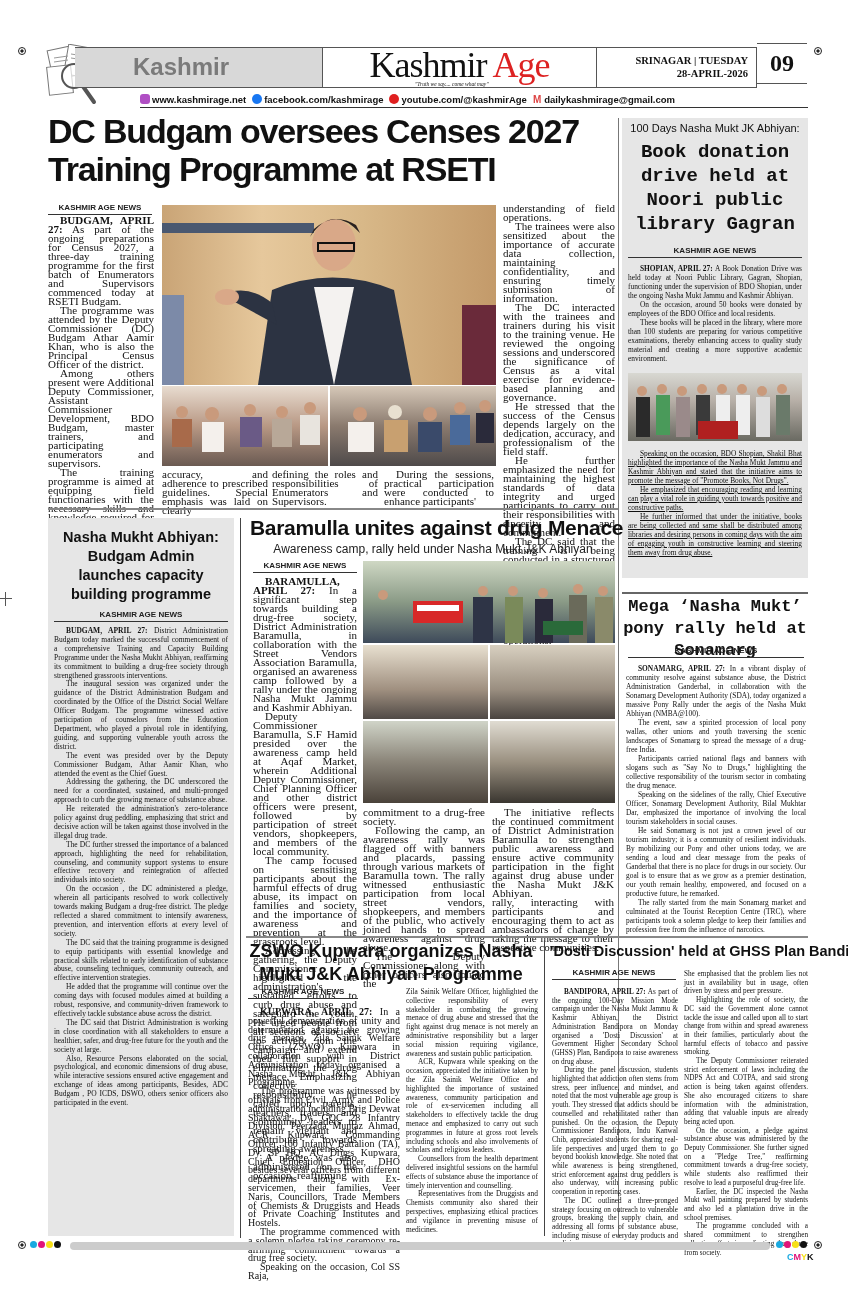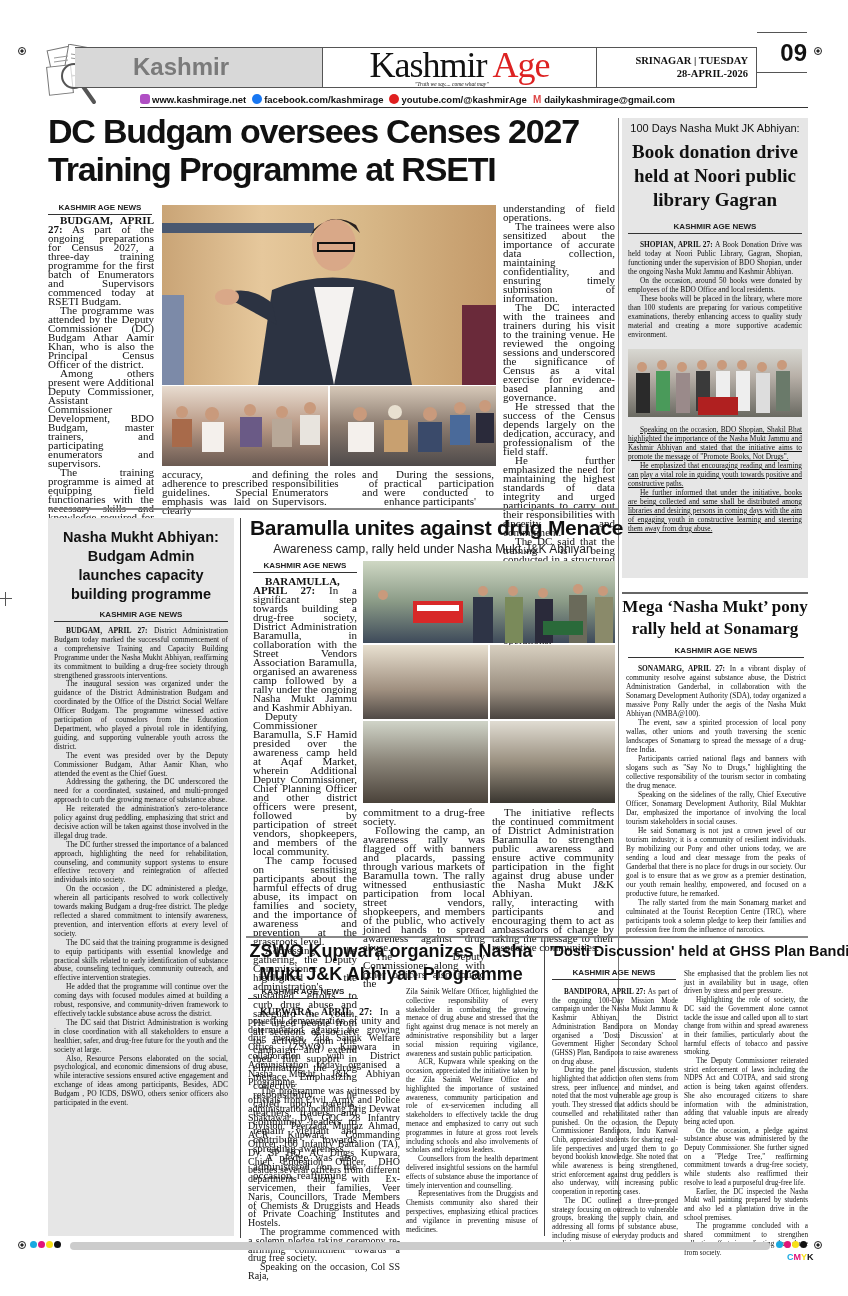--- a/index.html
+++ b/index.html
@@ -11,21 +11,21 @@
 
   
   .hdr-logo-icon { left: 44px; top: 44px; width: 70px; height: 60px; }
   .hdr-section { left: 75px; top: 47px; width: 247px; height: 41px; background: #d8d8d8; border-top: 1.5px solid #555; border-bottom: 1.5px solid #555; }
   .hdr-section span { position: absolute; left: 58px; top: 5px; font-family: "Liberation Sans", sans-serif; font-weight: bold; font-size: 24px; color: #7a7a7a; }
   .hdr-masthead { left: 322px; top: 47px; width: 275px; height: 41px; border-top: 1.5px solid #555; border-bottom: 1.5px solid #555; border-left: 1px solid #555; border-right: 1px solid #555; text-align: center; }
   .mast-title { font-family: "Liberation Serif", serif; font-size: 36px; line-height: 34px; letter-spacing: -1px; }
   .mast-title .a { color: #d22; }
   .mast-tag { position: absolute; left: 92px; top: 33px; font-size: 5.5px; font-style: italic; }
   .hdr-date { left: 597px; top: 47px; width: 160px; height: 41px; border-top: 1.5px solid #555; border-bottom: 1.5px solid #555; border-right: 1px solid #555; text-align: right; padding: 6px 8px 0 0; font-size: 10.5px; font-weight: bold; line-height: 13px; font-family: "Liberation Serif", serif; }
-  .hdr-page { left: 757px; top: 32px; width: 50px; height: 41px; border-top: 1.5px solid #555; border-bottom: 1.5px solid #555; text-align: right; font-family: Liberation Sans, sans-serif; font-weight: bold; font-size: 24px; padding-top: 6px; }
+  .hdr-page { left: 757px; top: 43px; width: 50px; height: 41px; border-top: 1.5px solid #555; border-bottom: 1.5px solid #555; text-align: center; font-family: Liberation Serif, serif; font-weight: bold; font-size: 24px; padding-top: 6px; }
   .hdr-social { left: 140px; top: 91px; width: 668px; height: 17px; border-bottom: 1.5px solid #333; font-family: "Liberation Sans", sans-serif; font-weight: bold; font-size: 9.5px; display: flex; align-items: center; gap: 6px; }
   .soc-ico { display: inline-block; width: 10px; height: 10px; border-radius: 3px; margin-right: 2px; vertical-align: middle; }
   .soc-item { display: flex; align-items: center; }
 
   
   .byline { font-family: "Liberation Sans", sans-serif; font-weight: bold; font-size: 8px; color: #222; text-align: center; border-bottom: 1px solid #333; padding-bottom: 2px; }
   .body { font-size: 11px; line-height: 9px; text-align: justify; font-family: "Liberation Serif", serif; }
   .body p { text-indent: 12px; }
   .body b { font-weight: bold; }
   .hl-sans { font-family: "Liberation Sans", sans-serif; font-weight: bold; }
@@ -34,21 +34,21 @@
   .top-h1 { left: 48px; top: 112px; width: 570px; font-family: "Liberation Sans", sans-serif; font-weight: 900; font-size: 34px; line-height: 38px; letter-spacing: -1.2px; }
   .photo { background: #bba; overflow: hidden; }
   .ph-main { left: 162px; top: 205px; width: 334px; height: 180px; background: linear-gradient(90deg,#c9a476 0%,#e6c89c 30%,#d8b888 60%,#c39a6a 100%); }
   .ph-sub1 { left: 162px; top: 386px; width: 166px; height: 80px; background: linear-gradient(180deg,#e8dcd0 0%,#b89884 50%,#6a5a52 100%); }
   .ph-sub2 { left: 330px; top: 386px; width: 166px; height: 80px; background: linear-gradient(180deg,#d6c8b8 0%,#8a7a6e 50%,#4e4a4a 100%); }
 
   
   .graybox { background: #e6e6e6; }
   .sidebox-top { left: 622px; top: 118px; width: 186px; height: 460px; }
   .kicker { font-family: "Liberation Sans", sans-serif; font-size: 11px; text-align: center; }
-  .side-h { font-family: Liberation Serif, serif; font-weight: bold; font-size: 19px; line-height: 24px; text-align: center; }
+  .side-h { font-family: Liberation Mono, monospace; font-weight: bold; font-size: 19px; line-height: 24px; text-align: center; }
 
   .nasha-box { left: 48px; top: 518px; width: 186px; height: 718px; }
   .nasha-h { font-family: "Liberation Sans", sans-serif; font-weight: bold; font-size: 14.5px; line-height: 19px; text-align: center; }
 
   .rule-v { background: #444; width: 1px; }
   .rule-h { background: #888; height: 1.5px; }
 
   .bar { left: 70px; top: 1242px; width: 700px; height: 8px; background: #ccc; border-radius: 4px; }
   .cmyk-dot { width: 7px; height: 7px; border-radius: 50%; display: inline-block; }
 

